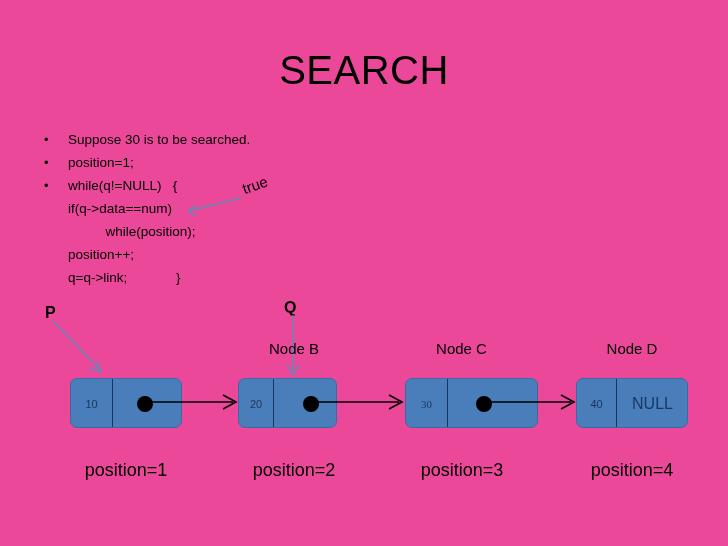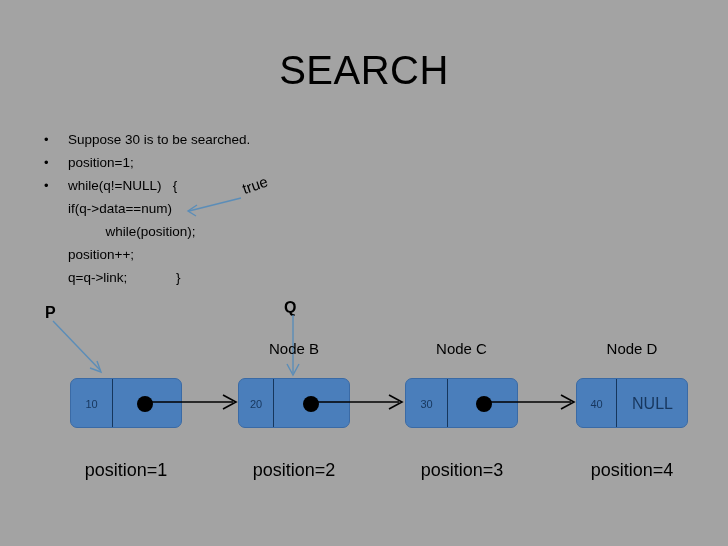--- a/index.html
+++ b/index.html
@@ -7,21 +7,21 @@
     padding: 0;
     background: #ffffff;
   }
   body {
     font-family: "Liberation Sans", sans-serif;
   }
   #slide {
     position: relative;
     width: 728px;
     height: 546px;
-    background: #a3a3a3;
+    background: #ec4899;
     overflow: hidden;
   }
 
   
   #title {
     position: absolute;
     left: 0;
     top: 46px;
     width: 728px;
     text-align: center;
@@ -234,27 +234,27 @@
   <div class="node-label" style="left:238px; width:112px;">Node B</div>
   <div class="node-label" style="left:405px; width:113px;">Node C</div>
   <div class="node-label" style="left:576px; width:112px;">Node D</div>
 
   <div class="node-box" style="left:70px; width:112px;">
     <div class="node-divider" style="left:41px;"></div>
     <div class="node-data" style="left:0; width:41px;">10</div>
     <div class="node-link-dot" style="left:66px; top:17px;"></div>
   </div>
 
-  <div class="node-box" style="left:238px; width:112px;padding-left:18px;">
+  <div class="node-box" style="left:238px; width:99px;padding-left:18px;">
     <div class="node-divider" style="left:34px;"></div>
     <div class="node-data" style="left:0; width:34px;">20</div>
     <div class="node-link-dot" style="left:64px; top:17px;"></div>
   </div>
 
-  <div class="node-box" style="left:405px; width:113px;">
+  <div class="node-box" style="left:405px; width:133px;font-family:Liberation Serif, serif;">
     <div class="node-divider" style="left:41px;"></div>
     <div class="node-data" style="left:0; width:41px;">30</div>
     <div class="node-link-dot" style="left:70px; top:17px;"></div>
   </div>
 
   <div class="node-box" style="left:576px; width:112px;">
     <div class="node-divider" style="left:39px;"></div>
     <div class="node-data" style="left:0; width:39px;">40</div>
     <div class="node-null" style="left:39px; width:73px;">NULL</div>
   </div>

